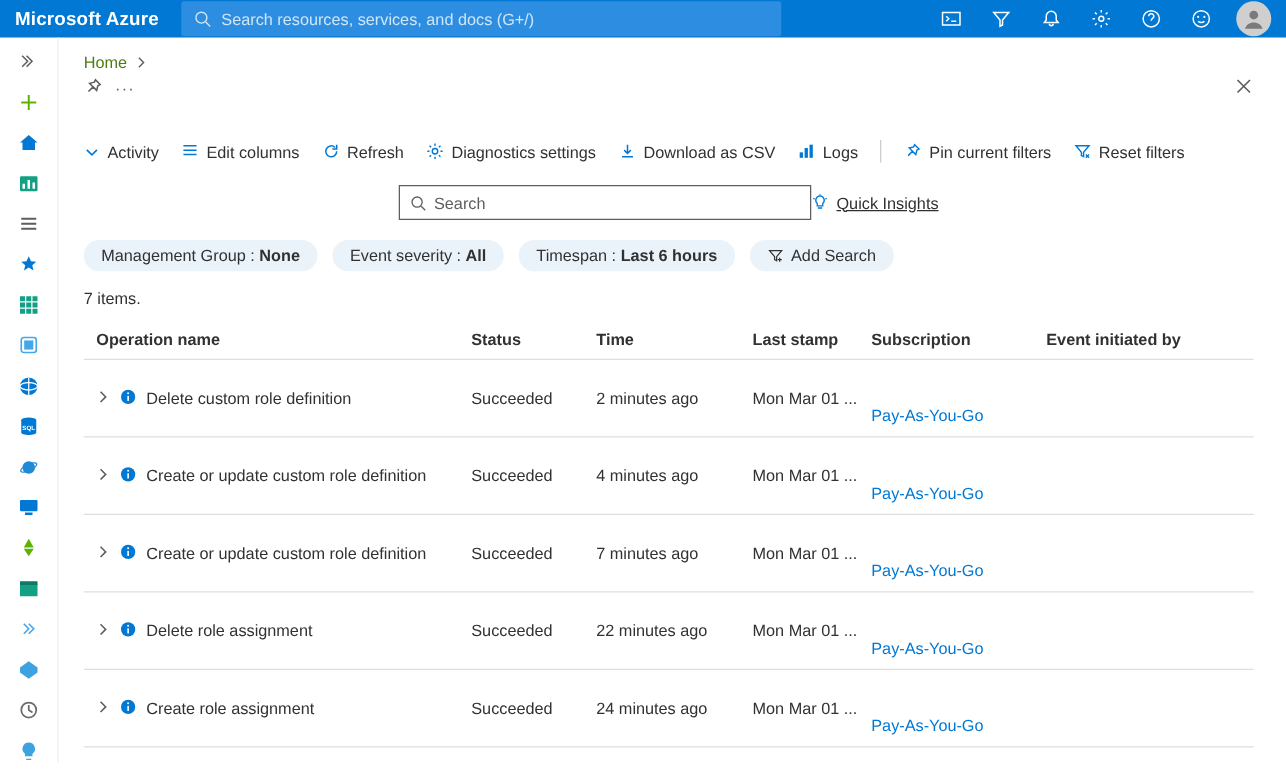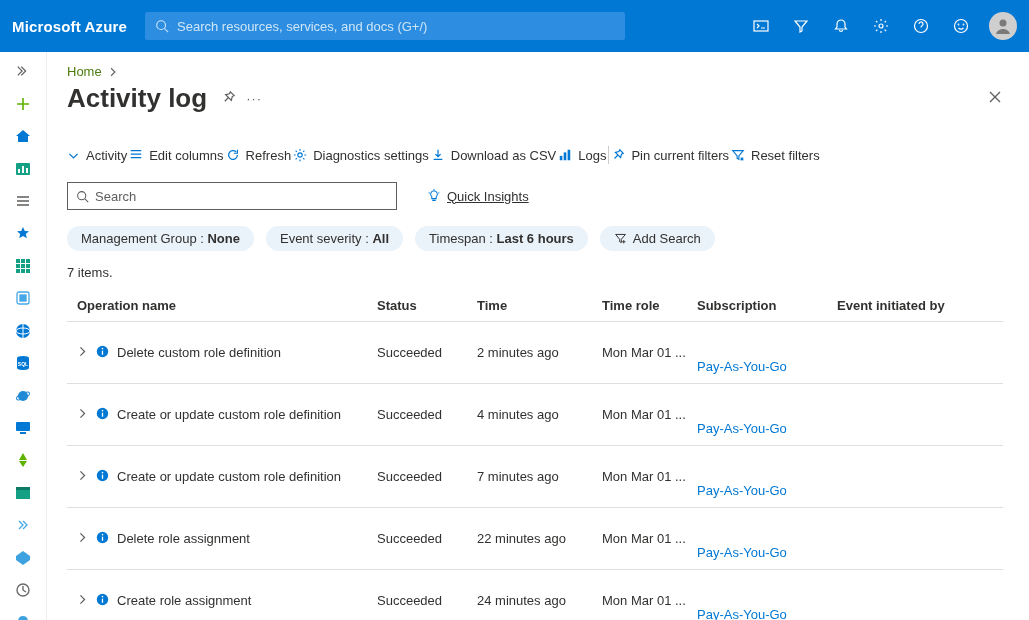--- a/index.html
+++ b/index.html
@@ -1,41 +1,41 @@
 <!DOCTYPE html>
 <html><head>
 <meta charset="utf-8">
 <style>
 * { box-sizing: border-box; margin: 0; padding: 0; }
 body { font-family: 'Segoe UI', Tahoma, sans-serif; font-size: 13px; color: #323130; background: #fff; width: 1029px; height: 620px; overflow: hidden; }
-.topbar { background: #0078d4; height: 52px; display: flex; align-items: center; color: #fff; padding: 0 12px; }
+.topbar { background: #0078d4; height: 30px; display: flex; align-items: center; color: #fff; padding: 0 12px; }
 .brand { font-size: 15px; font-weight: 600; margin-right: 18px; letter-spacing: .01em; }
 .searchbox { flex: 0 0 480px; background: #2d8de1; height: 28px; border-radius: 2px; display: flex; align-items: center; padding: 0 10px; color: #cfe6f6; }
 .searchbox svg { margin-right: 8px; }
 .searchbox span { font-size: 13px; }
 .topspacer { flex: 1; }
 .topicons { display: flex; gap: 0; }
 .topicons .icon { width: 40px; height: 40px; display: flex; align-items: center; justify-content: center; }
 .avatar { width: 28px; height: 28px; border-radius: 50%; background: #cfcfcf; display: flex; align-items: center; justify-content: center; margin-left: 8px; }
 .avatar svg { fill: #7a7a7a; }
 .body { display: flex; height: 580px; }
 .sidebar { width: 47px; border-right: 1px solid #eee; display: flex; flex-direction: column; align-items: center; padding-top: 10px; gap: 14px; }
 .sidebar .navicon { width: 20px; height: 20px; display: flex; align-items: center; justify-content: center; }
 .main { flex: 1; padding: 12px 26px 0 20px; overflow: hidden; }
 .breadcrumb { display: flex; align-items: center; gap: 6px; font-size: 13px; margin-bottom: 4px; }
 .breadcrumb a { color: #4d7c0f; text-decoration: none; }
 .pagetitle-row { display: flex; align-items: center; margin-bottom: 32px; }
 .pagetitle { font-size: 26px; font-weight: 600; margin-right: 14px; }
 .ptn-icon { color: #605e5c; margin-right: 10px; }
 .close-page { margin-left: auto; color: #605e5c; }
-.toolbar { display: flex; align-items: center; gap: 2px; flex-wrap: wrap; margin-bottom: 18px; font-size: 13px; color: #323130; }
+.toolbar { display: flex; align-items: center; gap: 18px; flex-wrap: wrap; margin-bottom: 18px; font-size: 13px; color: #323130; }
 .toolbar .tbitem { display: flex; align-items: center; gap: 6px; cursor: pointer; }
 .toolbar .tbitem svg { color: #0078d4; }
 .toolbar .divider { width: 1px; height: 18px; background: #ccc; }
-.searchrow { display: flex; align-items: center; gap: 30px; margin-bottom: 16px; }
+.searchrow { display: flex; align-items: center; margin-bottom: 16px; justify-content: center; }
 .inlinesearch { width: 330px; height: 28px; border: 1px solid #605e5c; display: flex; align-items: center; padding: 0 8px; gap: 6px; color: #605e5c; }
 .inlinesearch span { font-size: 13px; }
 .quickinsights { display: flex; align-items: center; gap: 6px; font-size: 13px; text-decoration: underline; }
 .pillrow { display: flex; gap: 12px; margin-bottom: 14px; flex-wrap: wrap; }
 .pill { background: #eaf2fa; border-radius: 14px; padding: 5px 14px; font-size: 13px; }
 .pill b { font-weight: 600; }
 .pill.addfilter { display: flex; align-items: center; gap: 6px; }
 .itemcount { font-size: 13px; margin-bottom: 10px; }
 .table { width: 100%; }
 .thead { display: grid; grid-template-columns: 300px 100px 125px 95px 140px 150px; padding: 8px 0 8px 10px; font-weight: 600; font-size: 13px;}
@@ -221,21 +221,20 @@
   </div>
 
   <div class="main">
     <div class="breadcrumb">
       <a href="#">Home</a>
       <svg width="10" height="10" viewBox="0 0 16 16" fill="none" stroke="#605e5c" stroke-width="1.8">
           <path d="M5 2l6 6-6 6"></path>
         </svg>
     </div>
     <div class="pagetitle-row">
-      <div class="pagetitle">Activity log</div>
       <span class="ptn-icon"><svg width="15" height="15" viewBox="0 0 16 16" fill="none" stroke="currentColor" stroke-width="1.3">
             <path d="M10 2l4 4-2 1-1 4-3-3-4 4 4-4-3-3 4-1 1-2z"></path>
           </svg></span>
       <span class="ptn-icon" style="letter-spacing:1px;">···</span>
       <span class="close-page"><svg width="16" height="16" viewBox="0 0 16 16" stroke="currentColor" stroke-width="1.3">
             <path d="M3 3l10 10M13 3L3 13"></path>
           </svg></span>
     </div>
 
     <div class="toolbar">
@@ -323,21 +322,21 @@
         </div>
     </div>
 
     <div class="itemcount">7 items.</div>
 
     <div class="table">
       <div class="thead">
         <div>Operation name</div>
         <div>Status</div>
         <div>Time</div>
-        <div>Time role</div>
+        <div>Last stamp</div>
         <div>Subscription</div>
         <div>Event initiated by</div>
       </div>
       <div id="tbody">
           <div class="trow">
     <div class="opcell">
       <span class="chevron"><svg width="11" height="11" viewBox="0 0 16 16" fill="none" stroke="currentColor" stroke-width="1.8">
                   <path d="M5 2l6 6-6 6"></path>
                 </svg></span>
       <span class="info"><svg width="13" height="13" viewBox="0 0 16 16">

